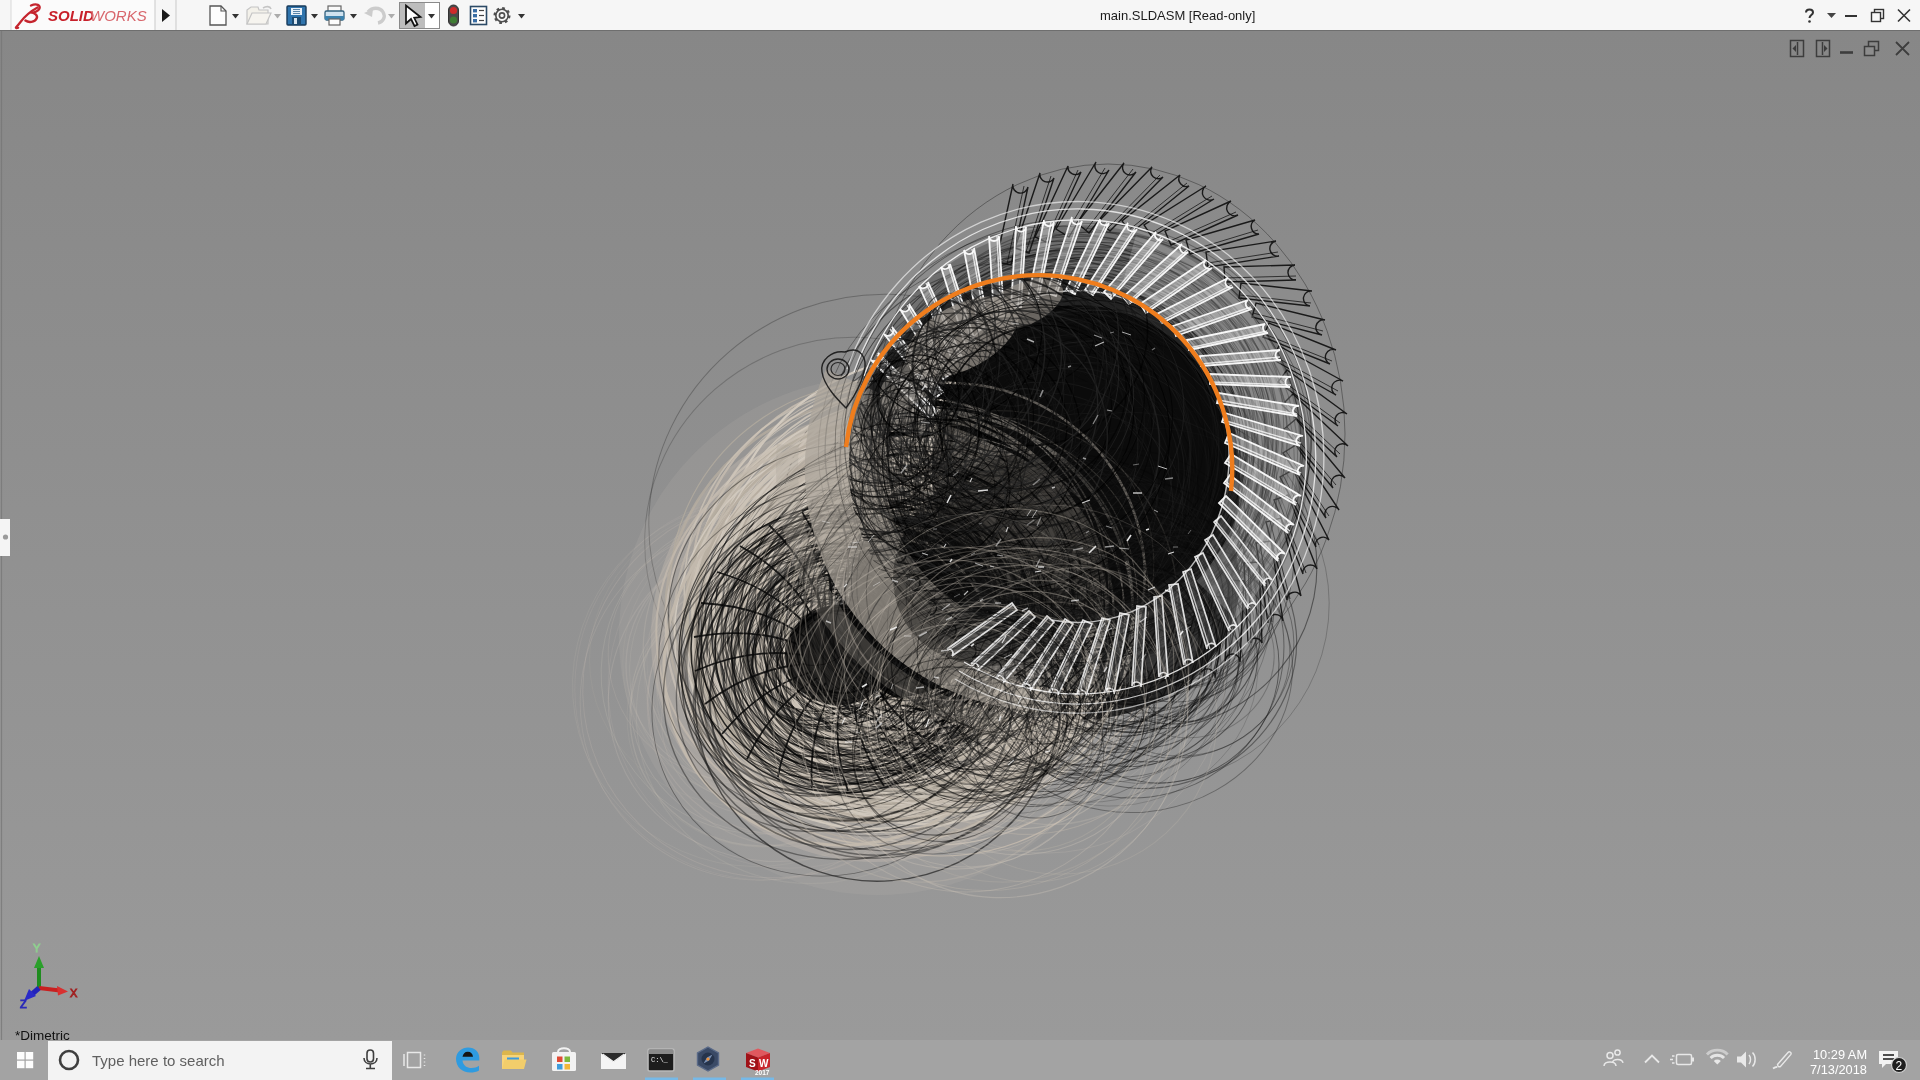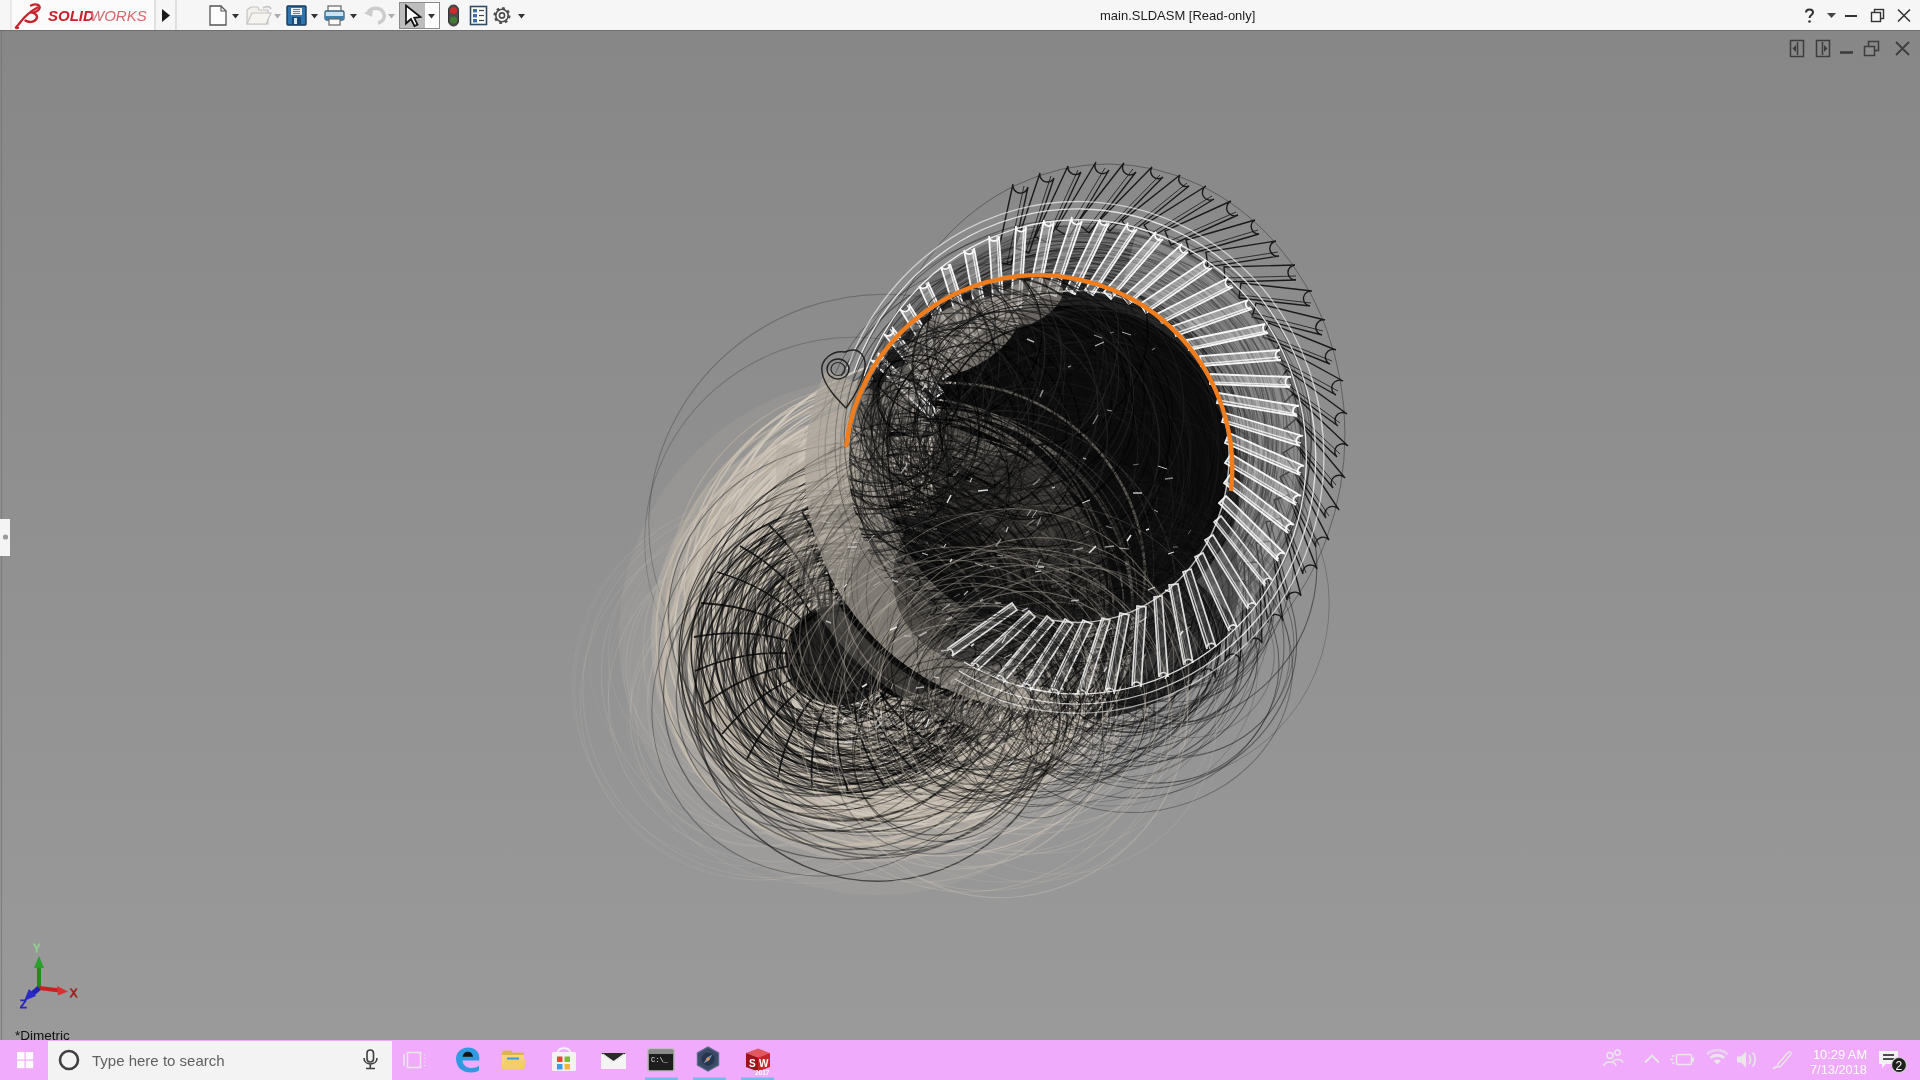--- a/index.html
+++ b/index.html
@@ -1521,21 +1521,21 @@
 <text x="1100" y="20" font-family="Liberation Sans" font-size="13" fill="#1c1c1c">main.SLDASM [Read-only]</text>
 
 <path d="M 1806 12.5 C 1806 8.5 1813 8.5 1813 12.5 C 1813 15 1809.5 15.2 1809.5 18" fill="none" stroke="#333" stroke-width="2"></path>
 <circle cx="1809.5" cy="21.5" r="1.3" fill="#333"></circle>
 <path d="M 1827 13 L 1836 13 L 1831.5 18 Z" fill="#444"></path>
 <line x1="1845" y1="16" x2="1857" y2="16" stroke="#333" stroke-width="2"></line>
 <rect x="1874.5" y="9.5" width="9" height="9" fill="none" stroke="#333" stroke-width="1.4"></rect>
 <rect x="1871.5" y="12.5" width="9" height="9" fill="#f6f6f6" stroke="#333" stroke-width="1.4"></rect>
 <path d="M 1898 9.5 L 1910 21.5 M 1910 9.5 L 1898 21.5" stroke="#333" stroke-width="1.6"></path>
 </svg>
-<div style="position:absolute;left:0;top:1040px;width:1920px;height:40px;background:#f0abfc">
+<div style="position:absolute;left:0;top:1040px;width:1920px;height:40px;background:#a3a3a3">
 <svg width="1920" height="40" style="position:absolute;top:0;left:0">
 
 <g fill="#fdfdfd">
         <rect x="17" y="12" width="7.5" height="7.5"></rect>
         <rect x="25.7" y="12" width="7.5" height="7.5"></rect>
         <rect x="17" y="20.7" width="7.5" height="7.5"></rect>
         <rect x="25.7" y="20.7" width="7.5" height="7.5"></rect>
       </g>
 
 <rect x="48" y="1" width="344" height="39" fill="#f3f3f3"></rect>

